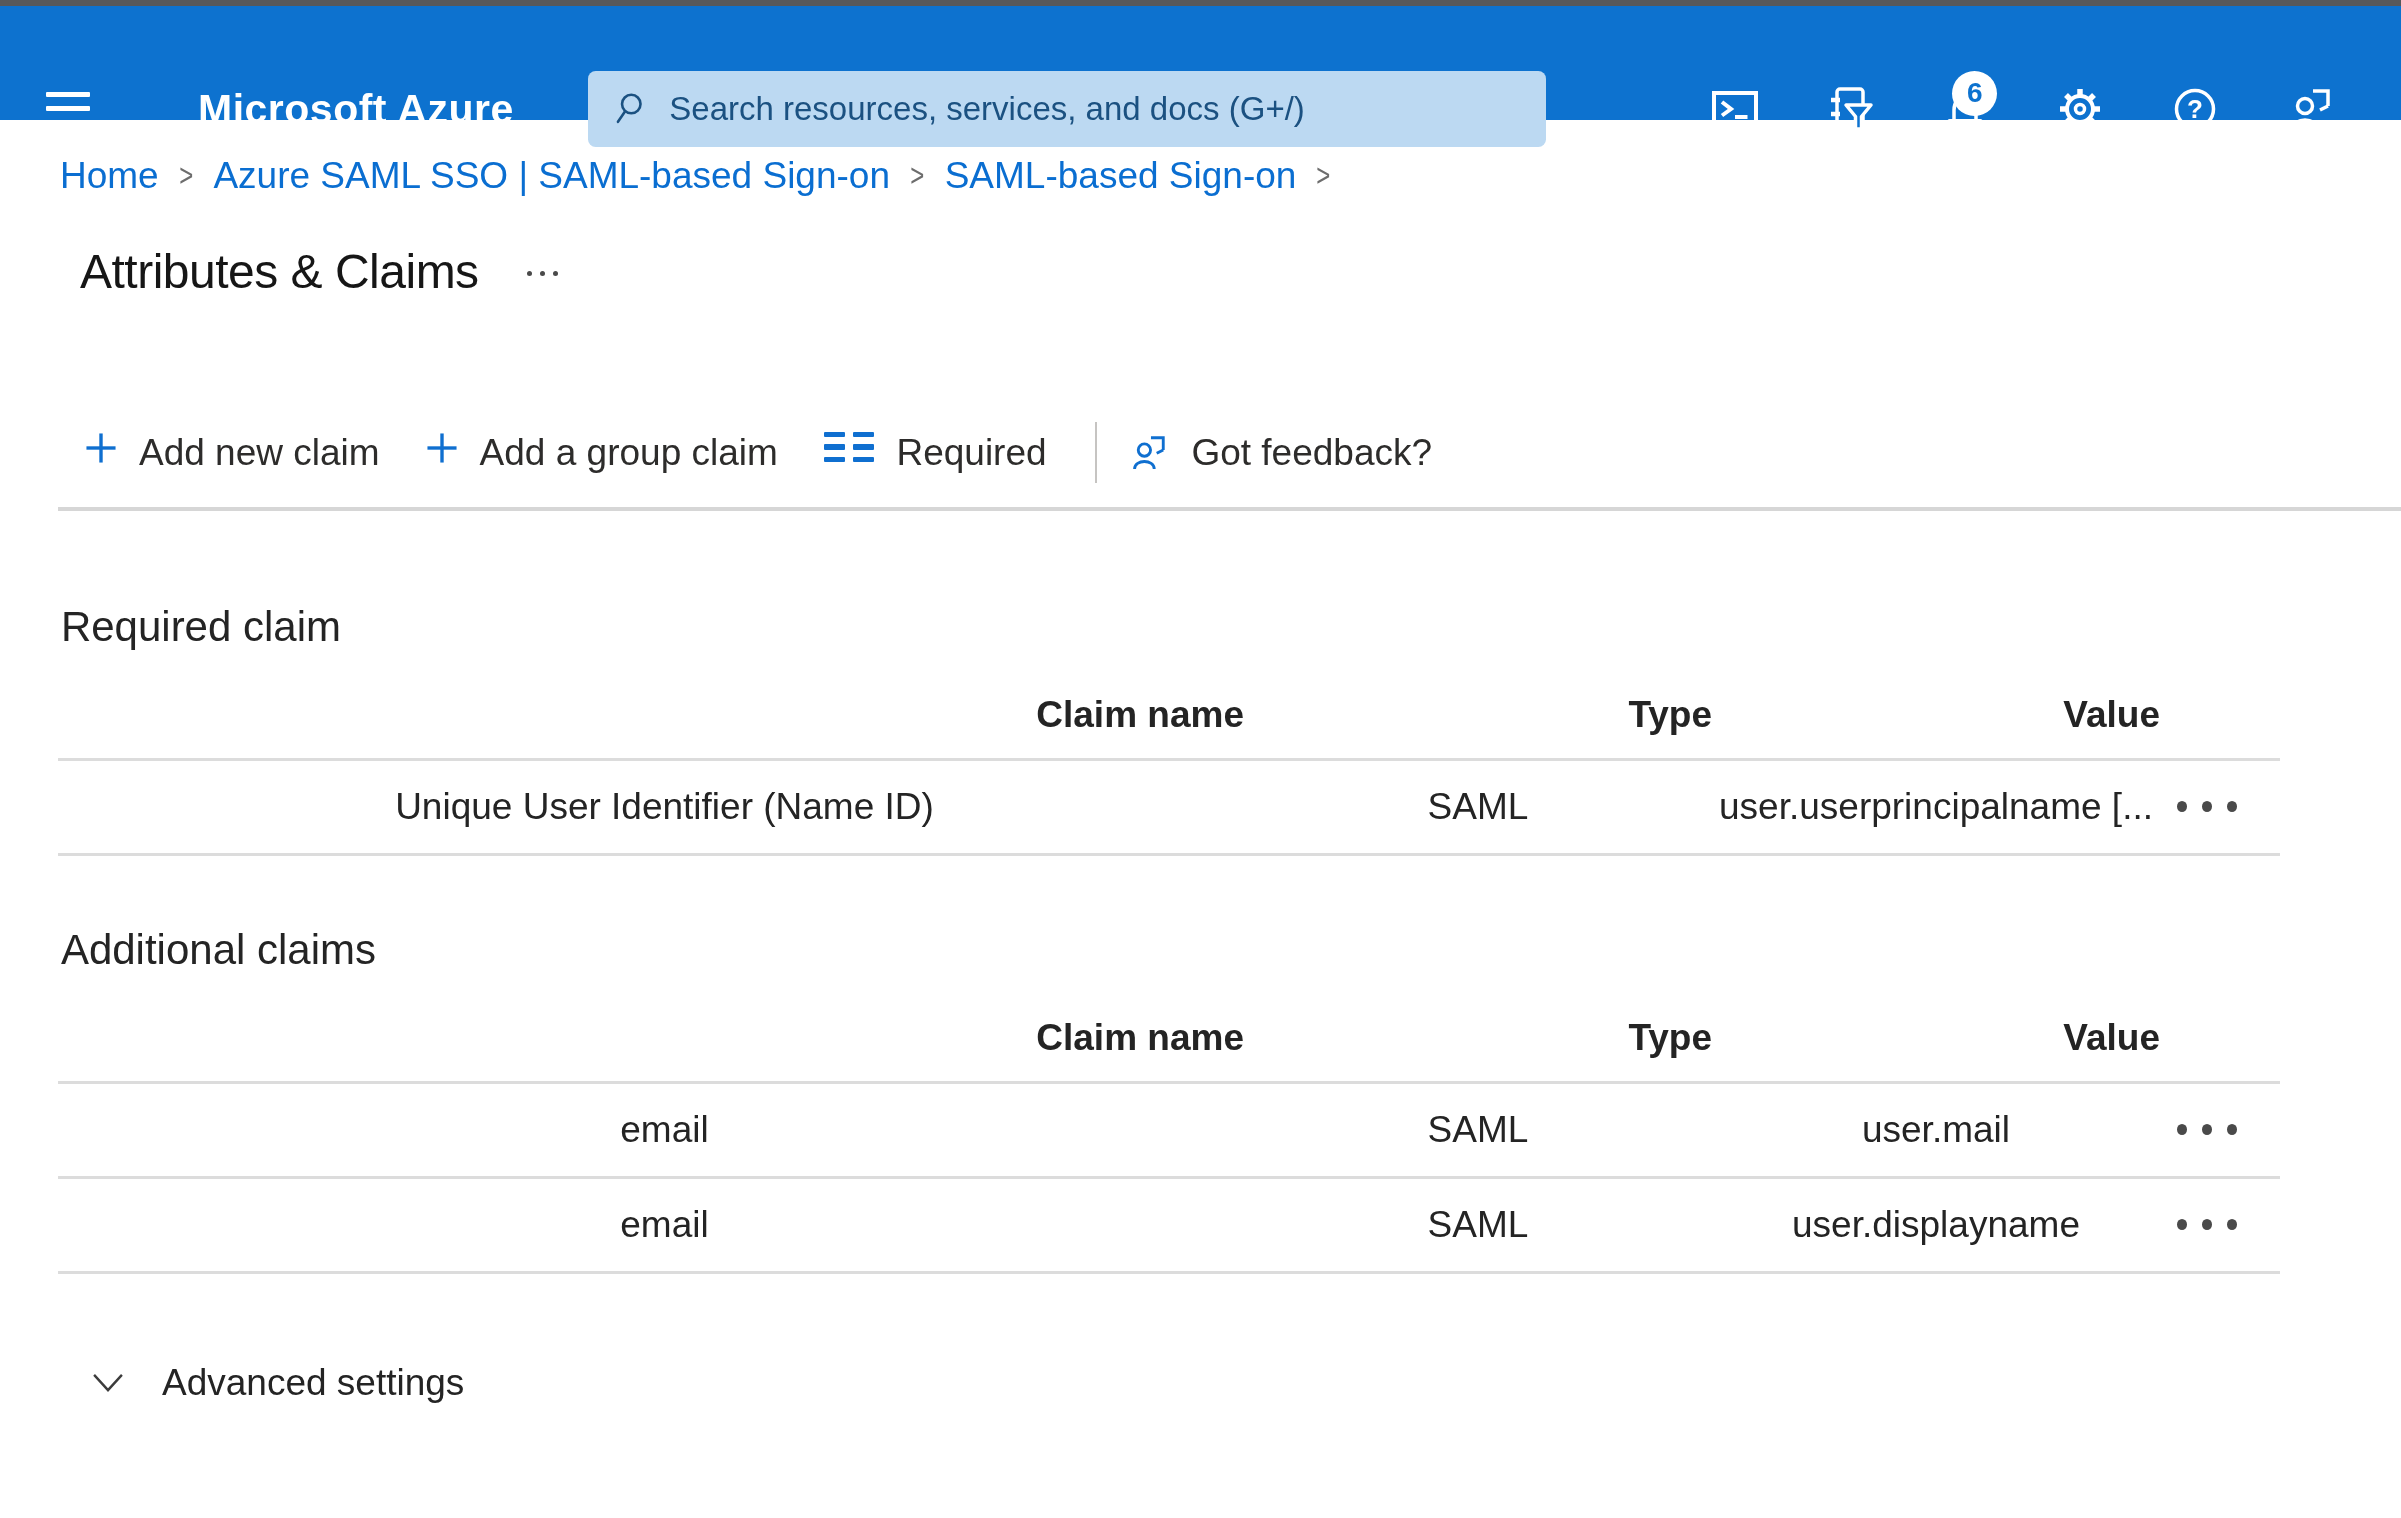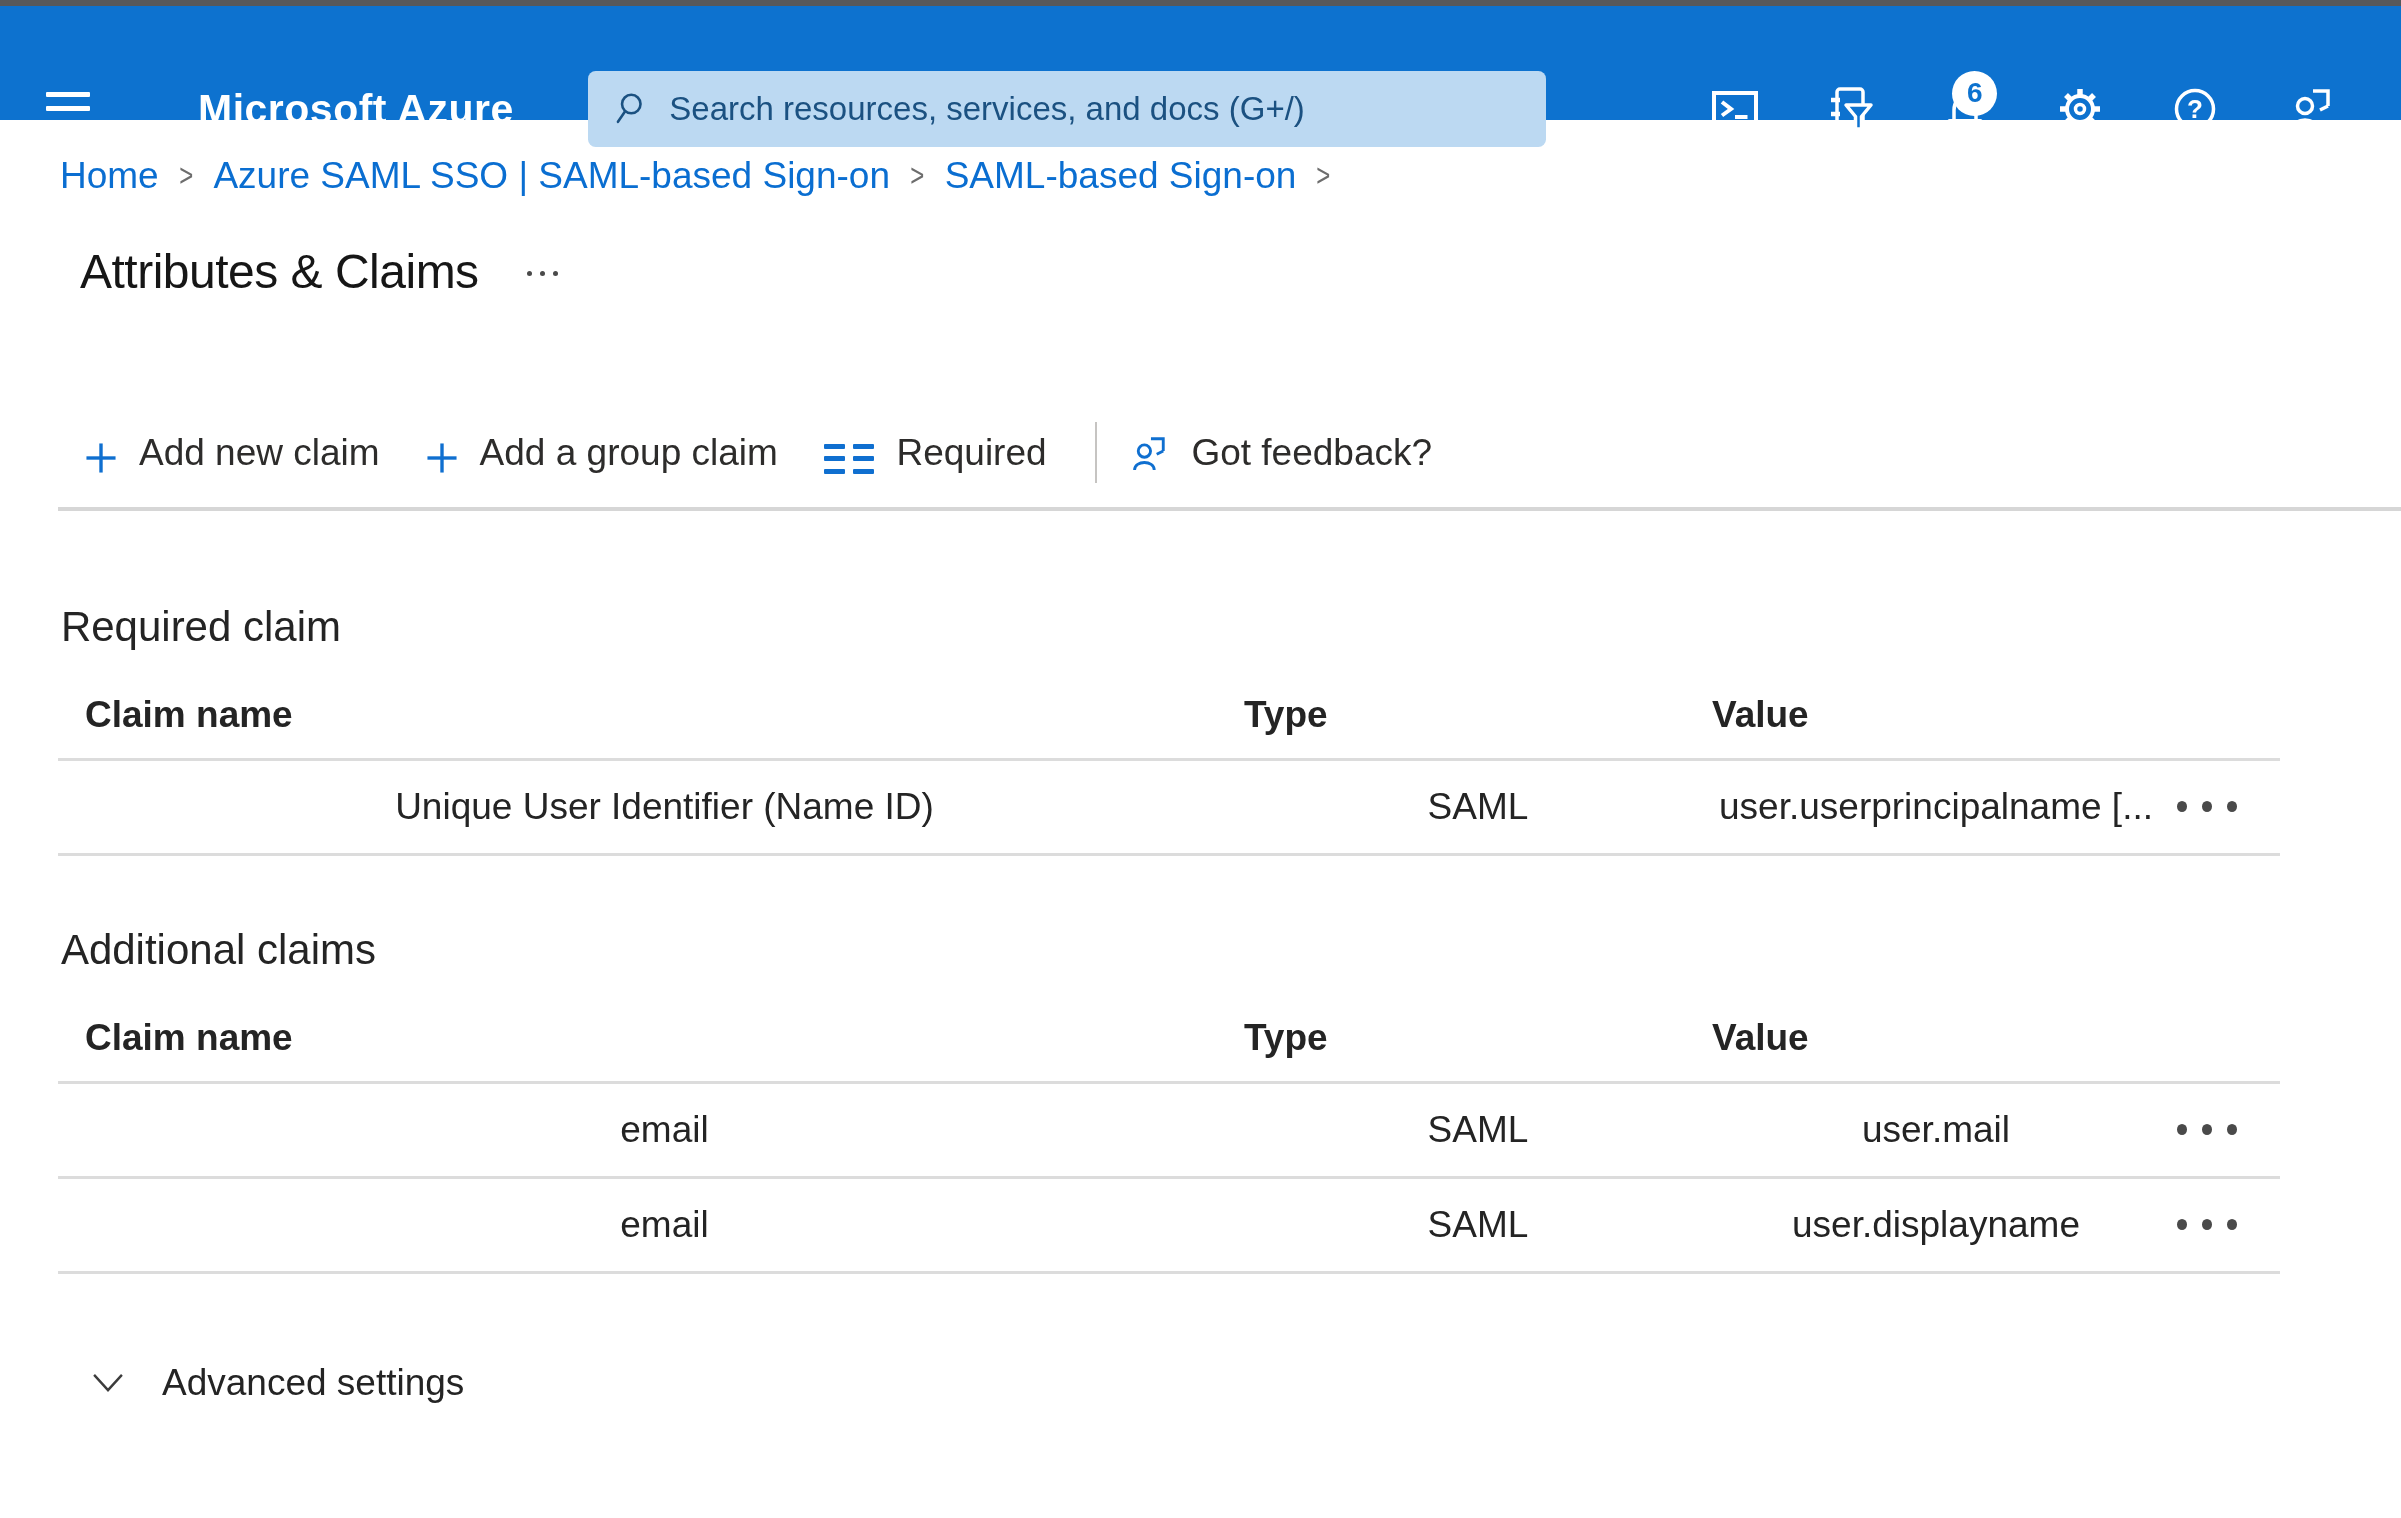--- a/index.html
+++ b/index.html
@@ -40,37 +40,37 @@
   
   .page-header { position:relative; margin:47px 0 0 60px; height:82px; }
   .page-title { display:inline-block; font-size:48px; font-weight:400; color:#161616;
     letter-spacing:-0.5px;margin-left:20px; }
   .title-menu { display:inline-flex; gap:7.7px; margin-left:46px; vertical-align:11.5px;
     background:none; border:none; cursor:pointer; }
   .title-menu i { width:5.3px; height:5.3px; border-radius:50%; background:#4a4a4a; }
 
   
   .toolbar { margin:96px 0 0 85px; display:flex; align-items:center; height:62px; }
-  .tool-btn { display:flex; align-items:flex-end; gap:22px; margin-right:46px;
+  .tool-btn { display:flex; align-items:flex-start; gap:22px; margin-right:46px;
     background:none; border:none; cursor:pointer; font-family:inherit;
     font-size:37px; color:#2d2c2b; white-space:nowrap; }
   .cols-icon { display:grid; grid-template-columns:21px 21px; column-gap:8.6px; row-gap:7.2px; }
   .cols-icon i { height:5.3px; background:#0f6fd0; border-radius:1px; }
   .tool-divider { width:1.9px; height:61px; background:#c6c4c2; margin:0 31px 0 2.9px; }
   .toolbar-rule { margin:23px 0 0 58px; height:3.8px; background:#d6d6d6; border:none; }
 
   
   .section { margin-left:58px; }
   .section-required { margin-top:92px; }
   .section-additional { margin-top:70px; }
   .section-title { font-size:42px; font-weight:400; color:#242424; margin-left:2.9px; }
   .claims-table { width:2222px; margin-top:21px; }
   .t-head, .t-row { display:grid; grid-template-columns:1186px 468px 1fr 120px;
     align-items:center; border-bottom:3.4px solid #dcdcdc; }
-  .t-head { height:89px; font-size:37px; font-weight:700; }
+  .t-head { height:89px; font-size:37px; font-weight:700;text-align:right; }
   .t-row { height:95px; font-size:37px; color:#242424; cursor:pointer; }
   .c-name { padding-left:27px; }
   .cell { overflow:hidden; white-space:nowrap; text-overflow:ellipsis;text-align:center; }
   .row-menu { justify-self:end; display:flex; gap:15px; padding-right:43px;
     background:none; border:none; cursor:pointer; }
   .row-menu i { width:10px; height:11px; border-radius:50%; background:#4a4a4a; }
 
   
   .advanced { margin:88px 0 0 91px; display:flex; align-items:center; gap:37px;
     background:none; border:none; cursor:pointer; font-family:inherit;

